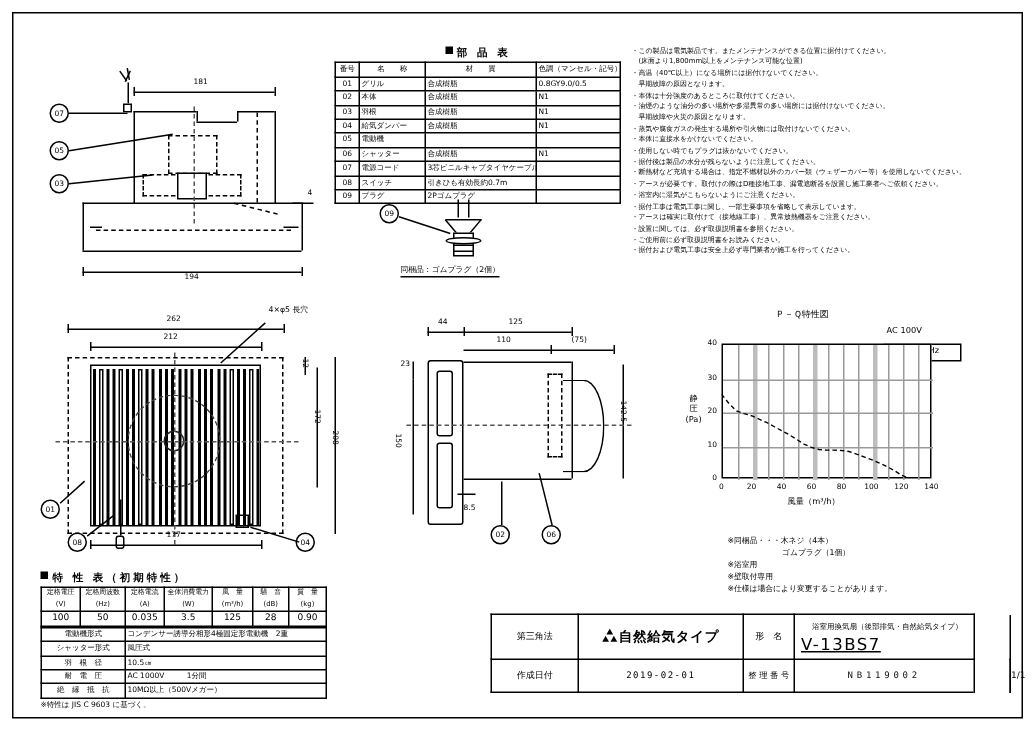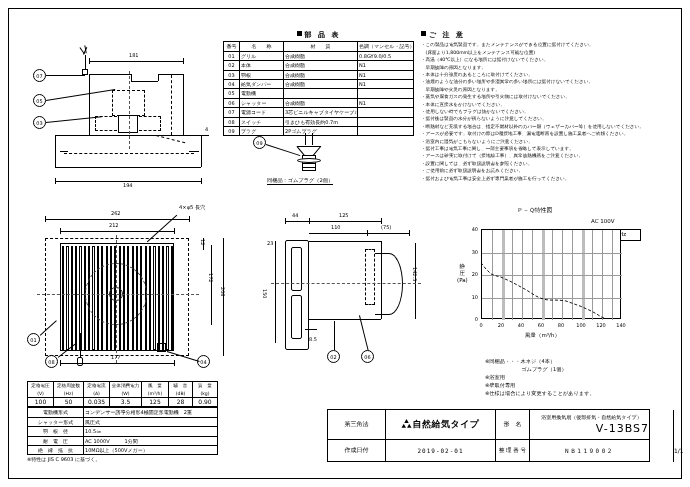--- a/index.html
+++ b/index.html
@@ -216,23 +216,20 @@
     <div class="ln" style="left:52px;top:13px;width:12px;height:0.7px;transform:rotate(50deg);transform-origin:left center;"></div>
     <div class="ln" style="left:76px;top:13px;width:12px;height:0.7px;transform:rotate(130deg);transform-origin:left center;"></div>
     <div class="abs" style="left:57px;top:22px;width:14px;height:16px;border:0.7px solid #000;background:#fff;"></div>
     <div class="abs" style="left:52px;top:25px;width:24px;height:5px;border:0.7px solid #000;border-radius:50%;background:#fff;"></div>
     <div class="ln hl" style="left:57px;top:30px;width:14px;"></div>
     <div class="ln hl" style="left:57px;top:34px;width:14px;"></div>
     <div class="lbl abs" style="left:22px;top:45px;border-bottom:0.7px solid #000;padding-bottom:1px;">同梱品：ゴムプラグ（2個）</div>
   </div>
 
   <div class="abs" style="left:412px;top:22px;width:256px;">
-    <div class="sec-head lbl" style="font-size:7px;margin-bottom:2px;">
-      <span class="sq"></span><span>ご 注 意</span>
-    </div>
     <div id="notes-body">
         <div class="note-line">・この製品は電気製品です。またメンテナンスができる位置に据付けてください。</div>
         <div class="note-line">　(床面より1,800mm以上をメンテナンス可能な位置)</div>
         <div class="note-line">・高温（40℃以上）になる場所には据付けないでください。</div>
         <div class="note-line">　早期故障の原因となります。</div>
         <div class="note-line">・本体は十分強度のあるところに取付けてください。</div>
         <div class="note-line">・油煙のような油分の多い場所や多湿異常の多い場所には据付けないでください。</div>
         <div class="note-line">　早期故障や火災の原因となります。</div>
         <div class="note-line">・蒸気や腐食ガスの発生する場所や引火物には取付けないでください。</div>
         <div class="note-line">・本体に直接水をかけないでください。</div>
@@ -436,20 +433,23 @@
     <div id="chartnotes-body">
         <div class="lbl" style="line-height: 8px;">※同梱品・・・木ネジ（4本）</div>
         <div class="lbl" style="line-height: 8px;">　　　　　　　ゴムプラグ（1個）</div>
         <div class="lbl" style="line-height: 8px;">※浴室用</div>
         <div class="lbl" style="line-height: 8px;">※壁取付専用</div>
         <div class="lbl" style="line-height: 8px;">※仕様は場合により変更することがあります。</div>
       </div>
   </div>
 
   <div class="abs" style="left:18px;top:372px;">
+    <div class="sec-head lbl" style="font-size:7px;margin-bottom:2px;">
+      <span class="sq"></span><span>特 性 表（初期特性）</span>
+    </div>
     <table class="grid" style="width:190px;">
       <colgroup>
           <col style="width:26px">
           <col style="width:30px">
           <col style="width:26px">
           <col style="width:32px">
           <col style="width:27px">
           <col style="width:24px">
           <col style="width:25px">
         </colgroup>
@@ -545,21 +545,21 @@
             <svg width="11" height="9" viewBox="0 0 22 18" style="vertical-align:-1px;">
               <polygon points="11,0 15.5,8 6.5,8" fill="#000"></polygon>
               <polygon points="5.5,9.5 10,17.5 1,17.5" fill="#000"></polygon>
               <polygon points="16.5,9.5 21,17.5 12,17.5" fill="#000"></polygon>
             </svg><span>自然給気タイプ</span>
           </span>
         </td>
         <td>形　名</td>
         <td style="text-align:left;padding-left:4px;">
           <div class="tb-small" style="text-align:center;">浴室用換気扇（後部排気・自然給気タイプ）</div>
-          <div class="tb-big" style="text-align:right;margin-top:2px;">V-13BS7</div>
+          <div class="tb-big" style="text-align:left;margin-top:2px;text-decoration:underline;">V-13BS7</div>
         </td>
         <td rowspan="2" style="border-top:none;border-bottom:none;"></td>
       </tr>
       <tr style="height:22px;">
         <td>作成日付</td>
         <td style="font-family:'DejaVu Sans Mono',monospace;letter-spacing:1px;">2019-02-01</td>
         <td style="font-size:5.5px;">整 理 番 号</td>
         <td class="tb-num">NB119002</td>
         <td>1/1</td>
       </tr>

